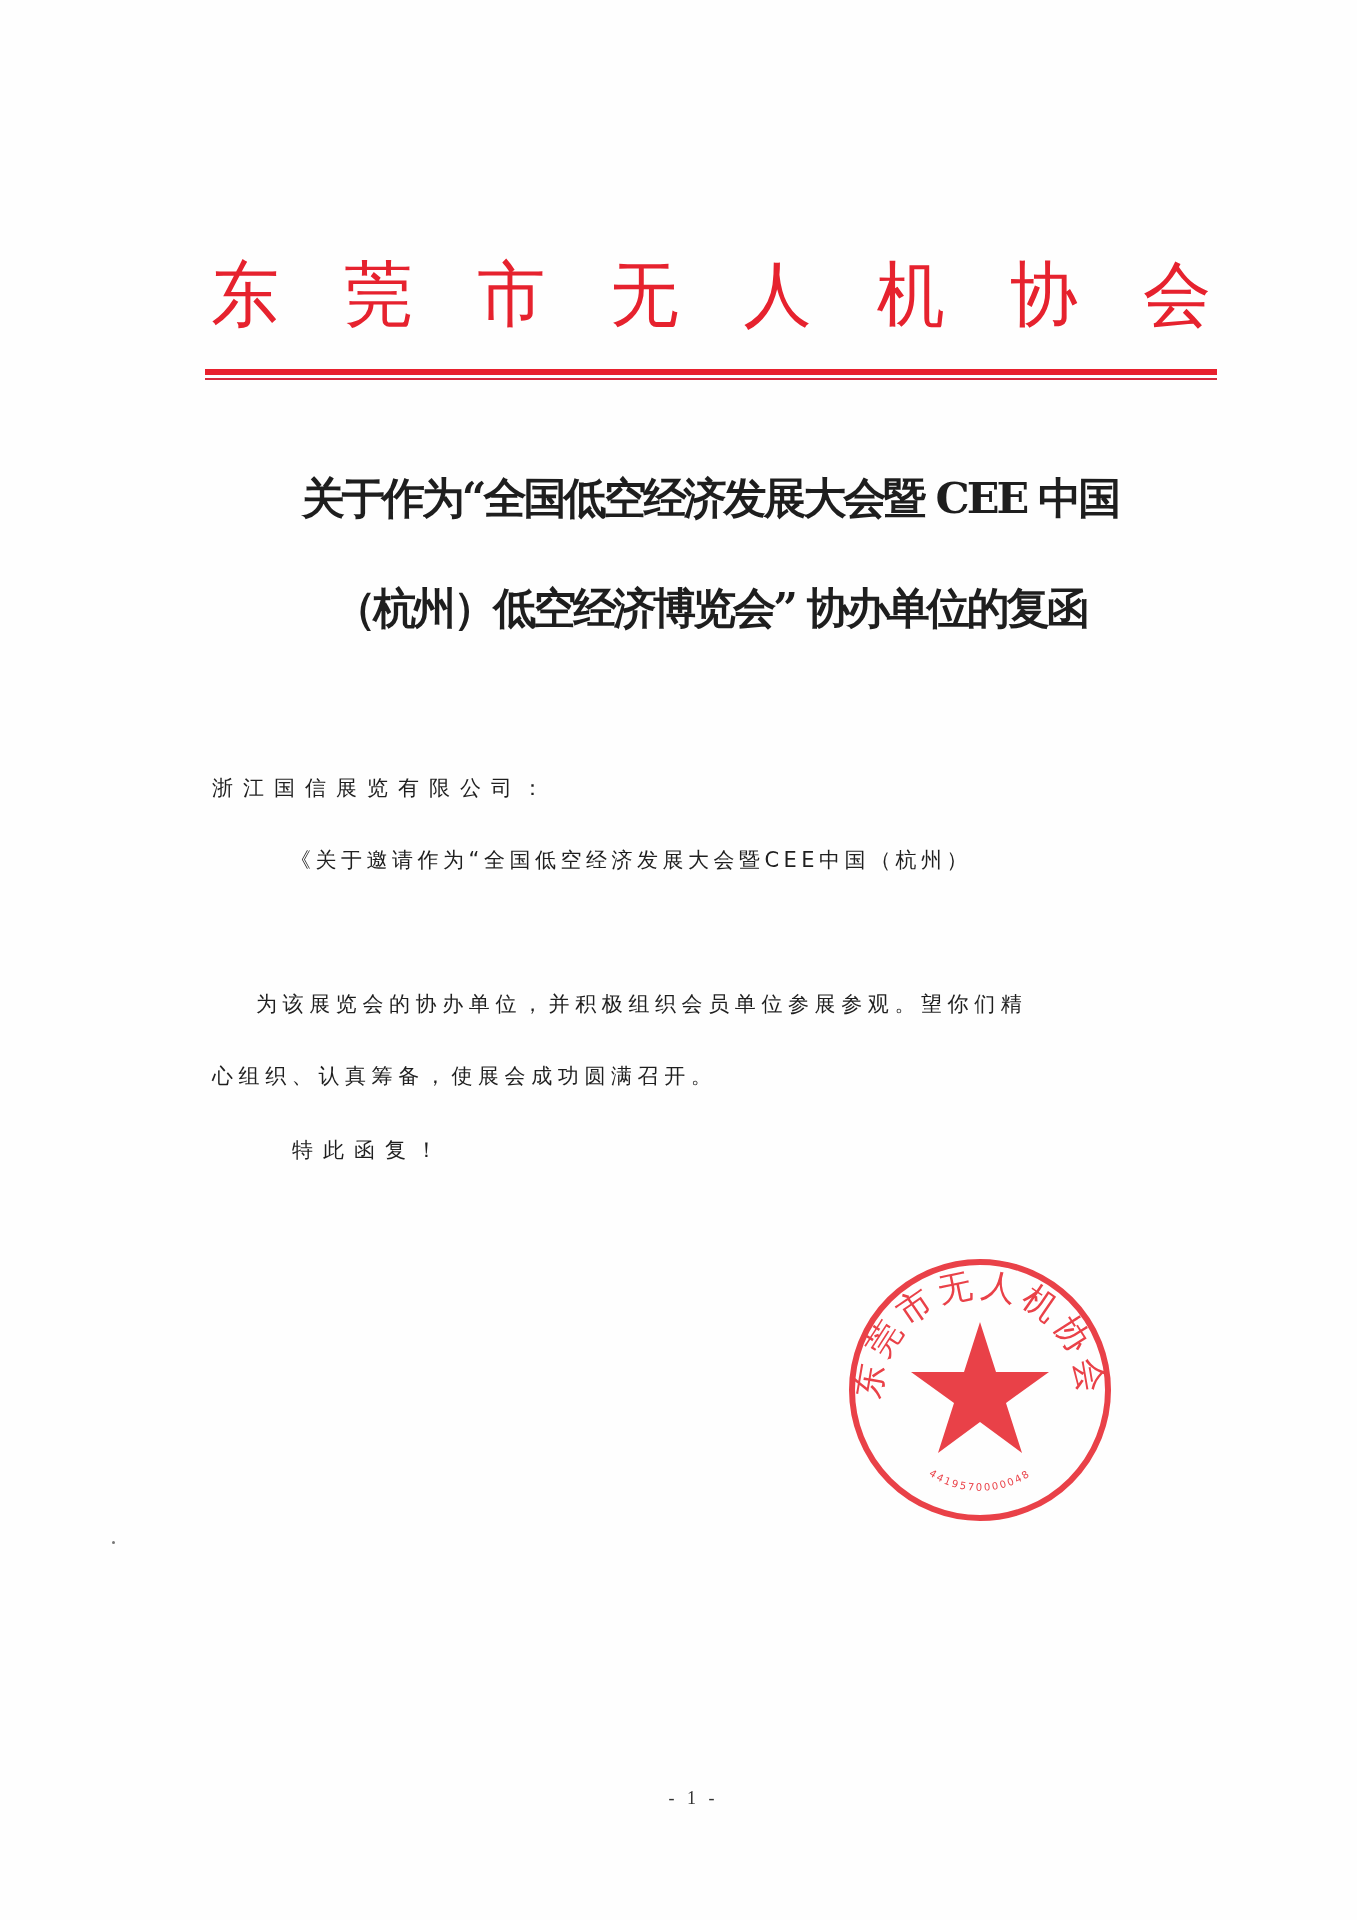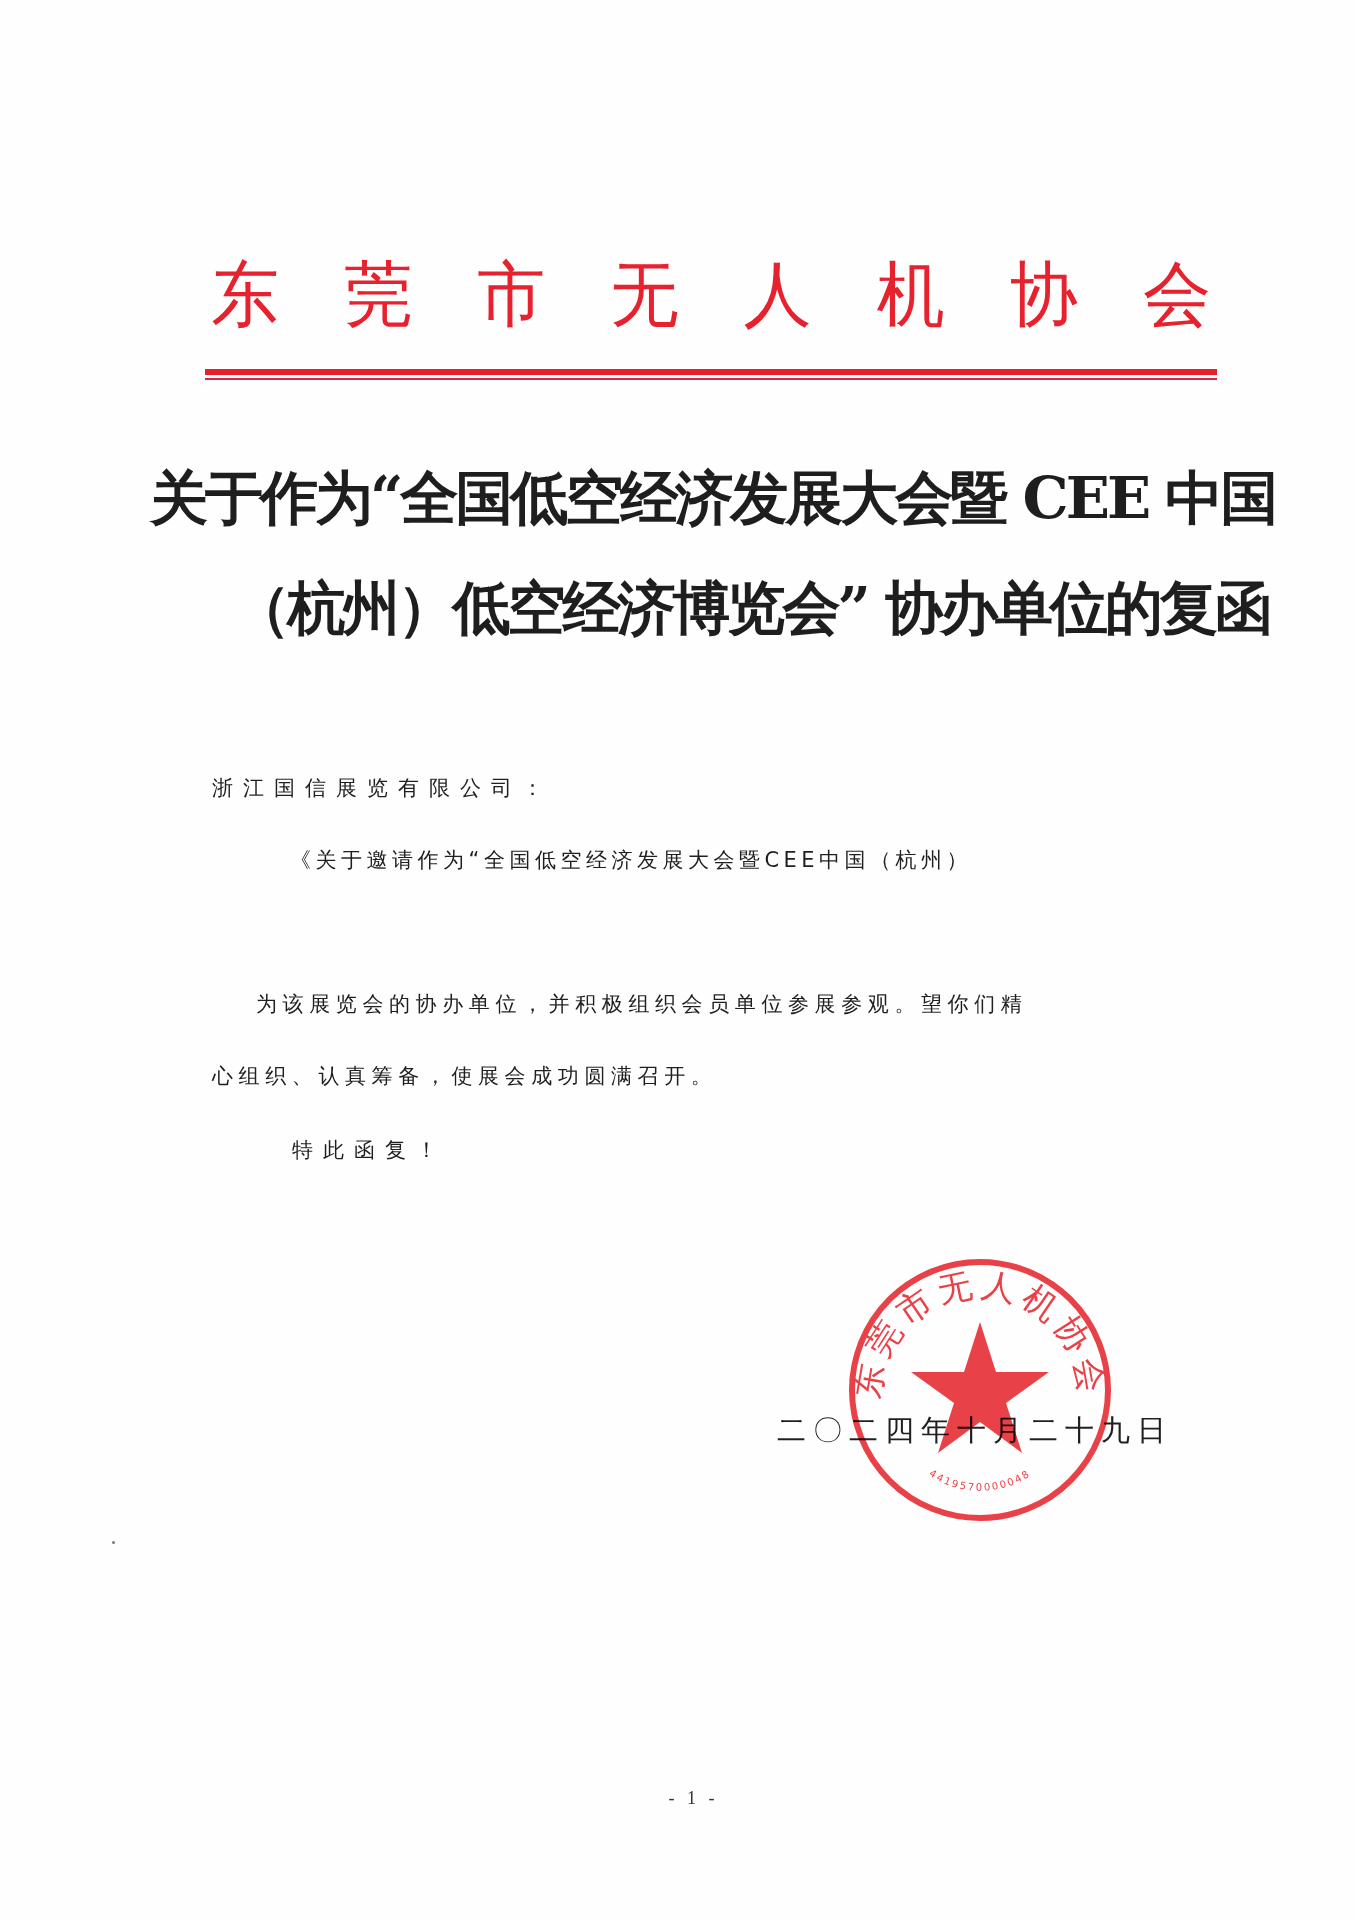--- a/index.html
+++ b/index.html
@@ -58,23 +58,23 @@
       top: 378px;
       width: 1012px;
       height: 2px;
       background: #d42a3c;
     }
     
     .doc-title {
       position: absolute;
       left: 150px;
       width: 1120px;
-      text-align: right;
+      text-align: center;
       font-family: "DejaVu Serif", "Liberation Serif", serif;
-      font-size: 58px;
+      font-size: 43px;
       line-height: 60px;
       color: #1e1e1e;
       font-weight: bold;
       letter-spacing: -3px;
       white-space: nowrap;
     }
     .doc-title.l1 { top: 468px; }
     .doc-title.l2 { top: 578px; }
 
     
@@ -164,21 +164,20 @@
 
   <div class="doc-title l1">关于作为“全国低空经济发展大会暨 CEE 中国</div>
   <div class="doc-title l2">（杭州）低空经济博览会” 协办单位的复函</div>
 
   <div class="body-line salutation">浙江国信展览有限公司：</div>
   <div class="body-line p1">《关于邀请作为“全国低空经济发展大会暨CEE中国（杭州）</div>
   <div class="body-line p3">为该展览会的协办单位，并积极组织会员单位参展参观。望你们精</div>
   <div class="body-line p4">心组织、认真筹备，使展会成功圆满召开。</div>
   <div class="body-line closing">特此函复！</div>
 
-  <div class="date">二〇二四年十月二十九日</div>
 
   <svg class="seal" viewBox="0 0 268 268" xmlns="http://www.w3.org/2000/svg">
     <defs>
       <path id="sealArcTop" d="M 40 175 A 100 100 0 1 1 228 175" fill="none"></path>
       <path id="sealArcBottom" d="M 62 200 A 92 92 0 0 0 206 200" fill="none"></path>
     </defs>
     <circle cx="134" cy="134" r="128" fill="none" stroke="#e8262e" stroke-width="6"></circle>
     <text font-family="DejaVu Serif, serif" font-size="34" fill="#e8262e" letter-spacing="6">
       <textPath href="#sealArcTop" startOffset="50%" text-anchor="middle">东莞市无人机协会</textPath>
     </text>

